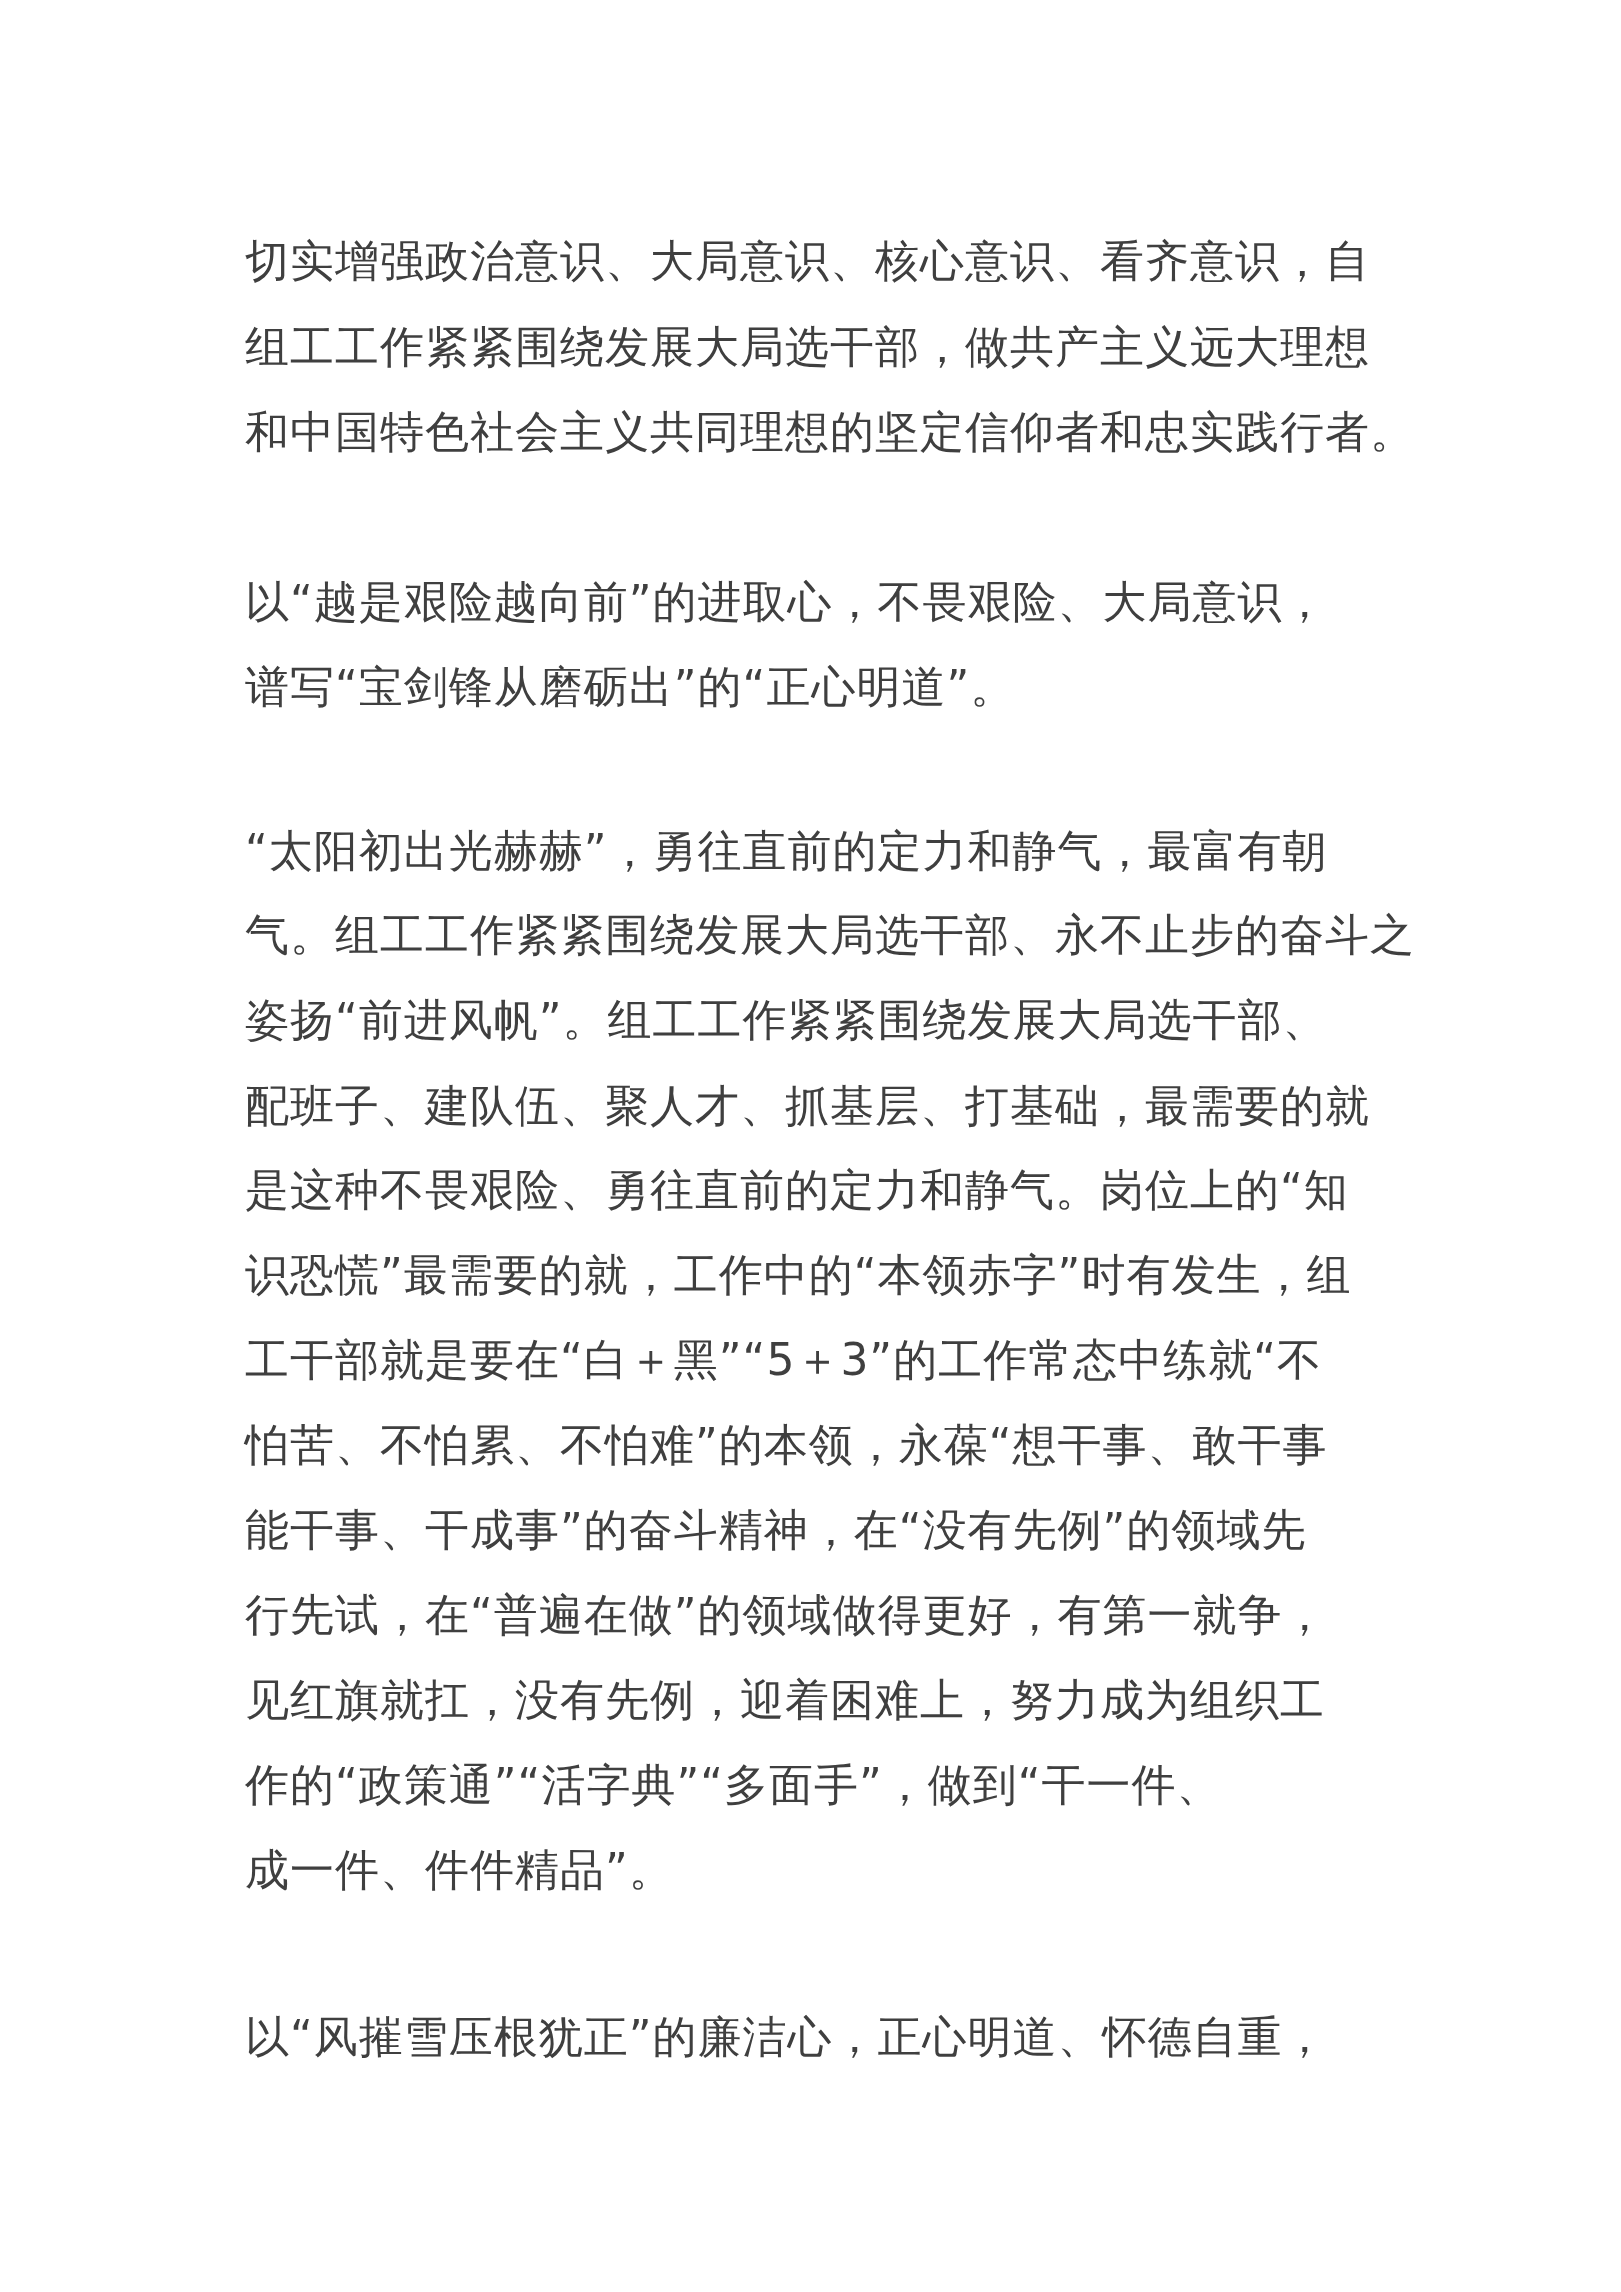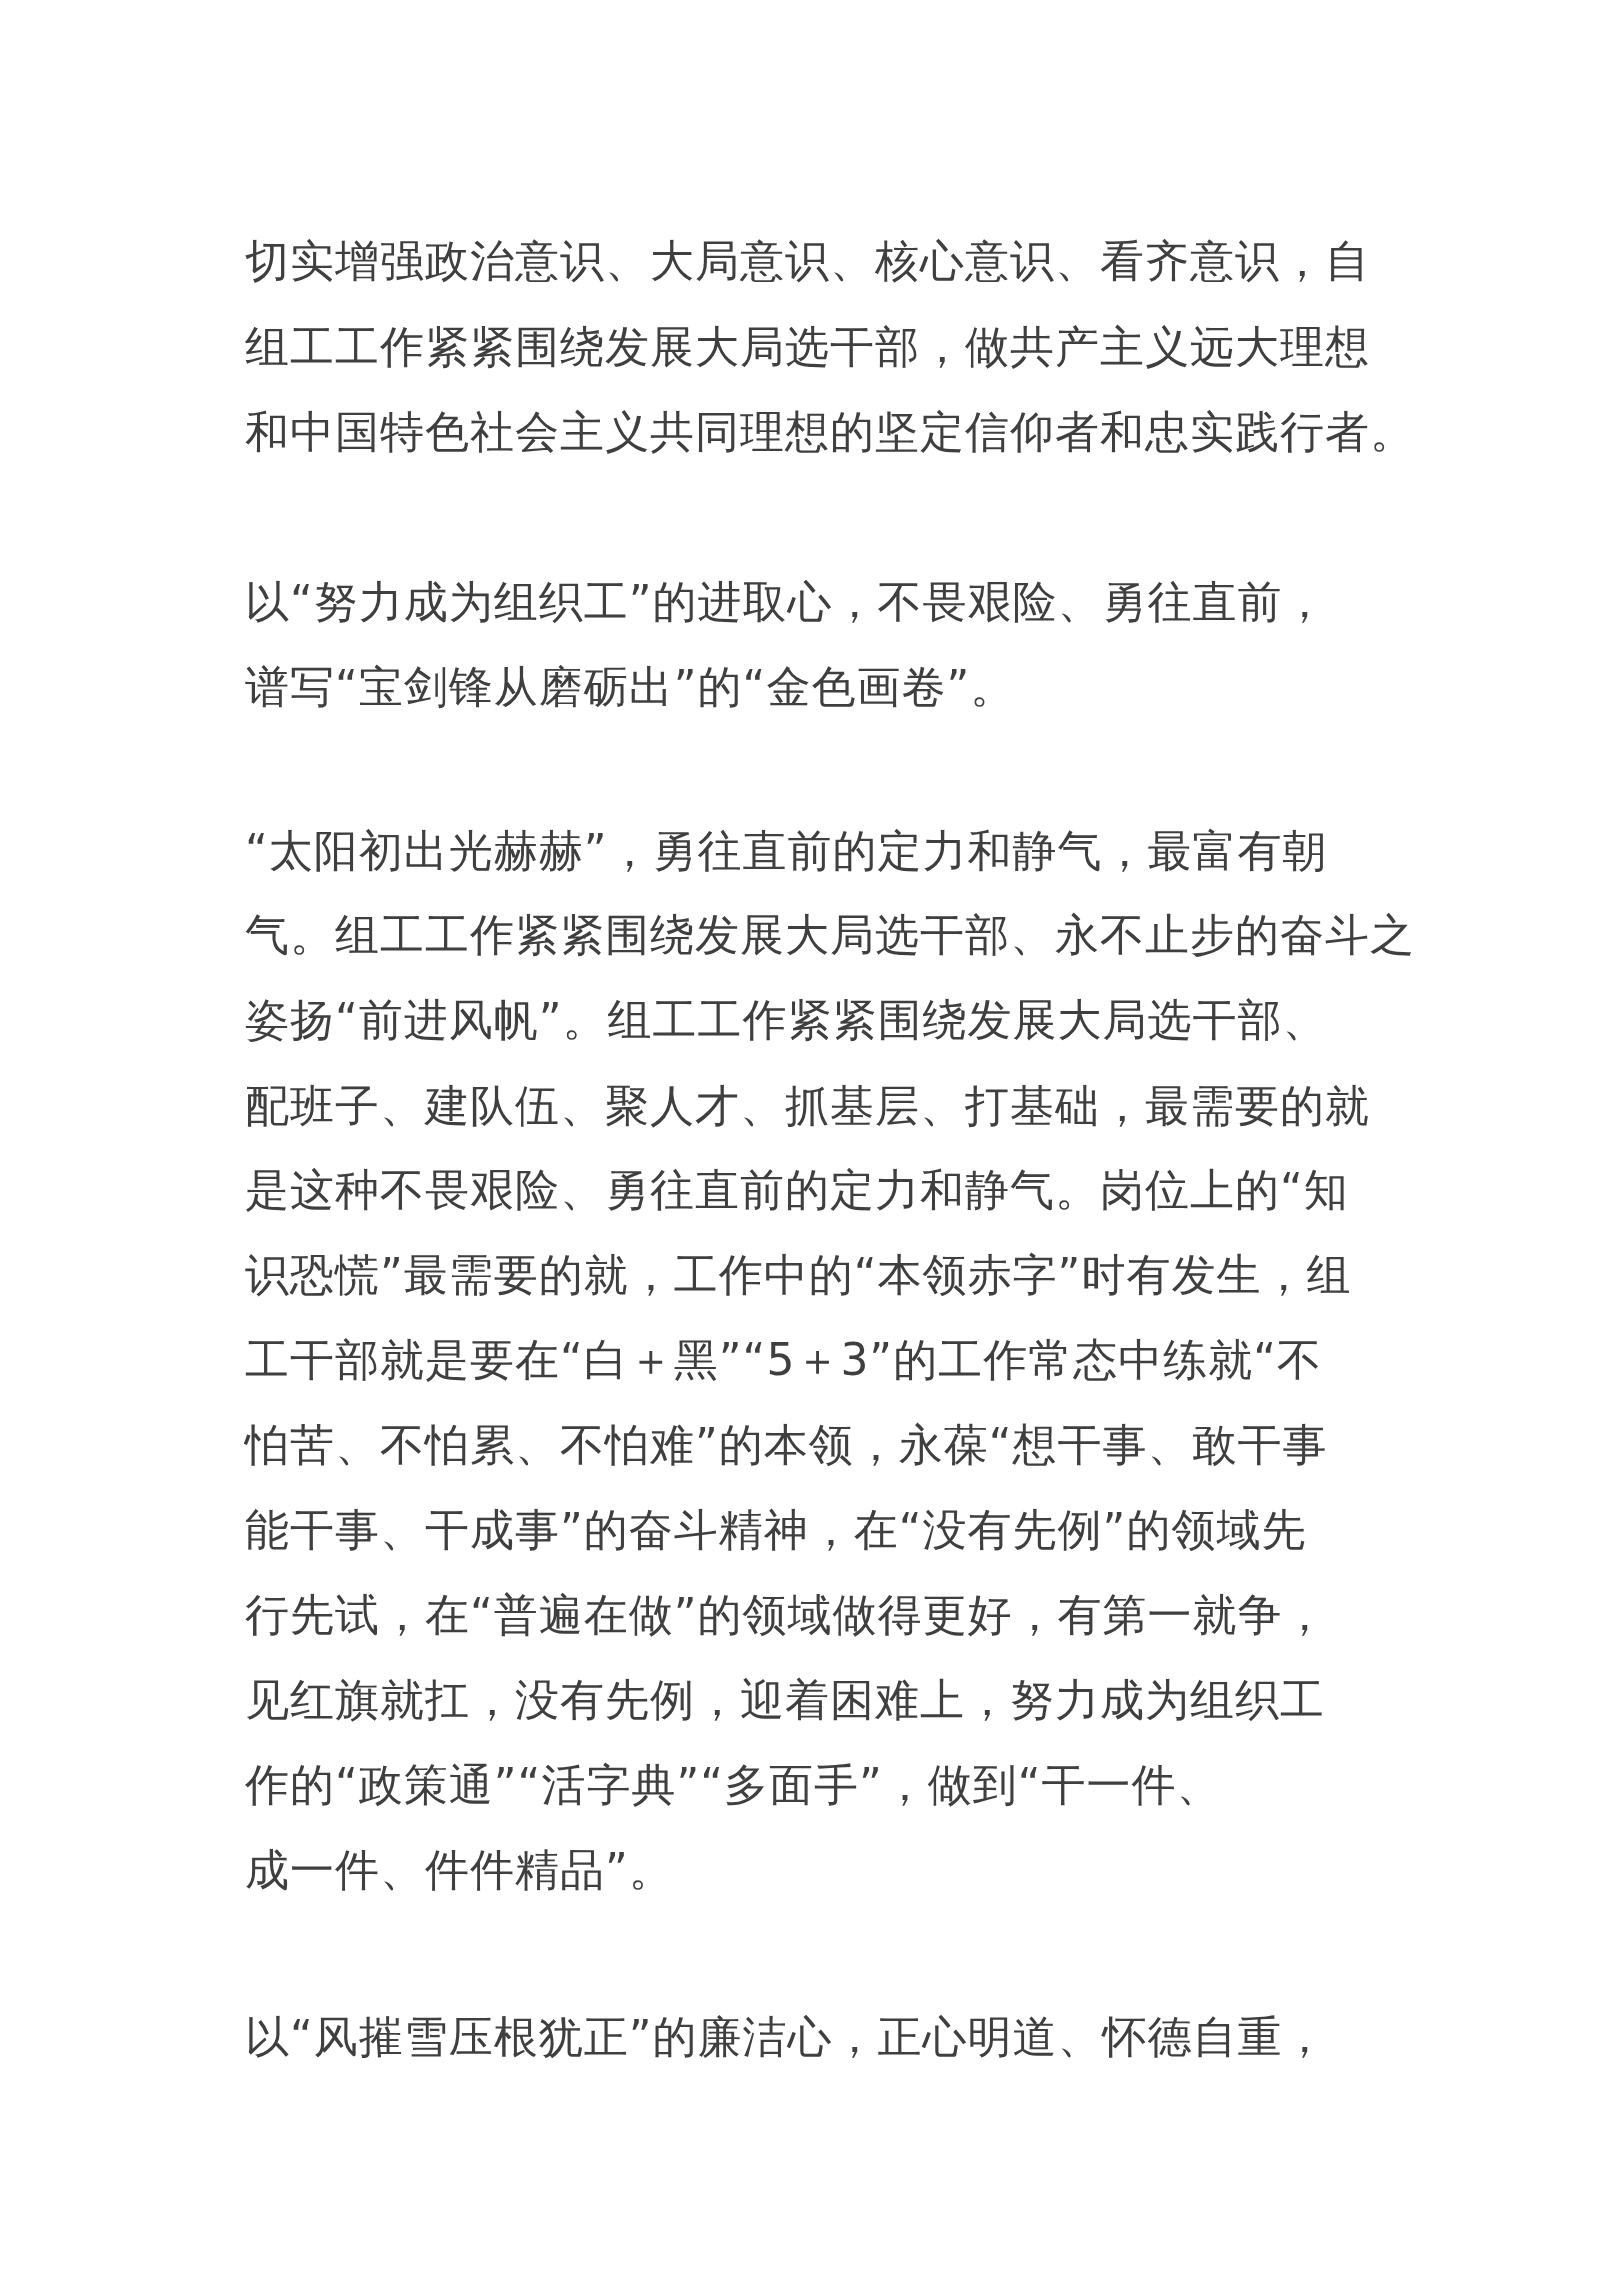--- a/index.html
+++ b/index.html
@@ -20,22 +20,22 @@
 </head>
 <body>
 
 <div class="page">
   <div>
     <div class="line" style="top:260px">切实增强政治意识、大局意识、核心意识、看齐意识，自</div>
     <div class="line" style="top:346px">组工工作紧紧围绕发展大局选干部，做共产主义远大理想</div>
     <div class="line" style="top:431px">和中国特色社会主义共同理想的坚定信仰者和忠实践行者。</div>
   </div>
   <div>
-    <div class="line" style="top:601px">以“努力成为组织工”的进取心，不畏艰险、勇往直前，</div>
-    <div class="line" style="top:686px">谱写“宝剑锋从磨砺出”的“金色画卷”。</div>
+    <div class="line" style="top:601px">以“越是艰险越向前”的进取心，不畏艰险、大局意识，</div>
+    <div class="line" style="top:686px">谱写“宝剑锋从磨砺出”的“正心明道”。</div>
   </div>
   <div>
     <div class="line" style="top:850px">“太阳初出光赫赫”，勇往直前的定力和静气，最富有朝</div>
     <div class="line" style="top:934px">气。组工工作紧紧围绕发展大局选干部、永不止步的奋斗之</div>
     <div class="line" style="top:1019px">姿扬“前进风帆”。组工工作紧紧围绕发展大局选干部、</div>
     <div class="line" style="top:1105px">配班子、建队伍、聚人才、抓基层、打基础，最需要的就</div>
     <div class="line" style="top:1189px">是这种不畏艰险、勇往直前的定力和静气。岗位上的“知</div>
     <div class="line" style="top:1274px">识恐慌”最需要的就，工作中的“本领赤字”时有发生，组</div>
     <div class="line" style="top:1359px">工干部就是要在“白＋黑”“5＋3”的工作常态中练就“不</div>
     <div class="line" style="top:1444px">怕苦、不怕累、不怕难”的本领，永葆“想干事、敢干事</div>

